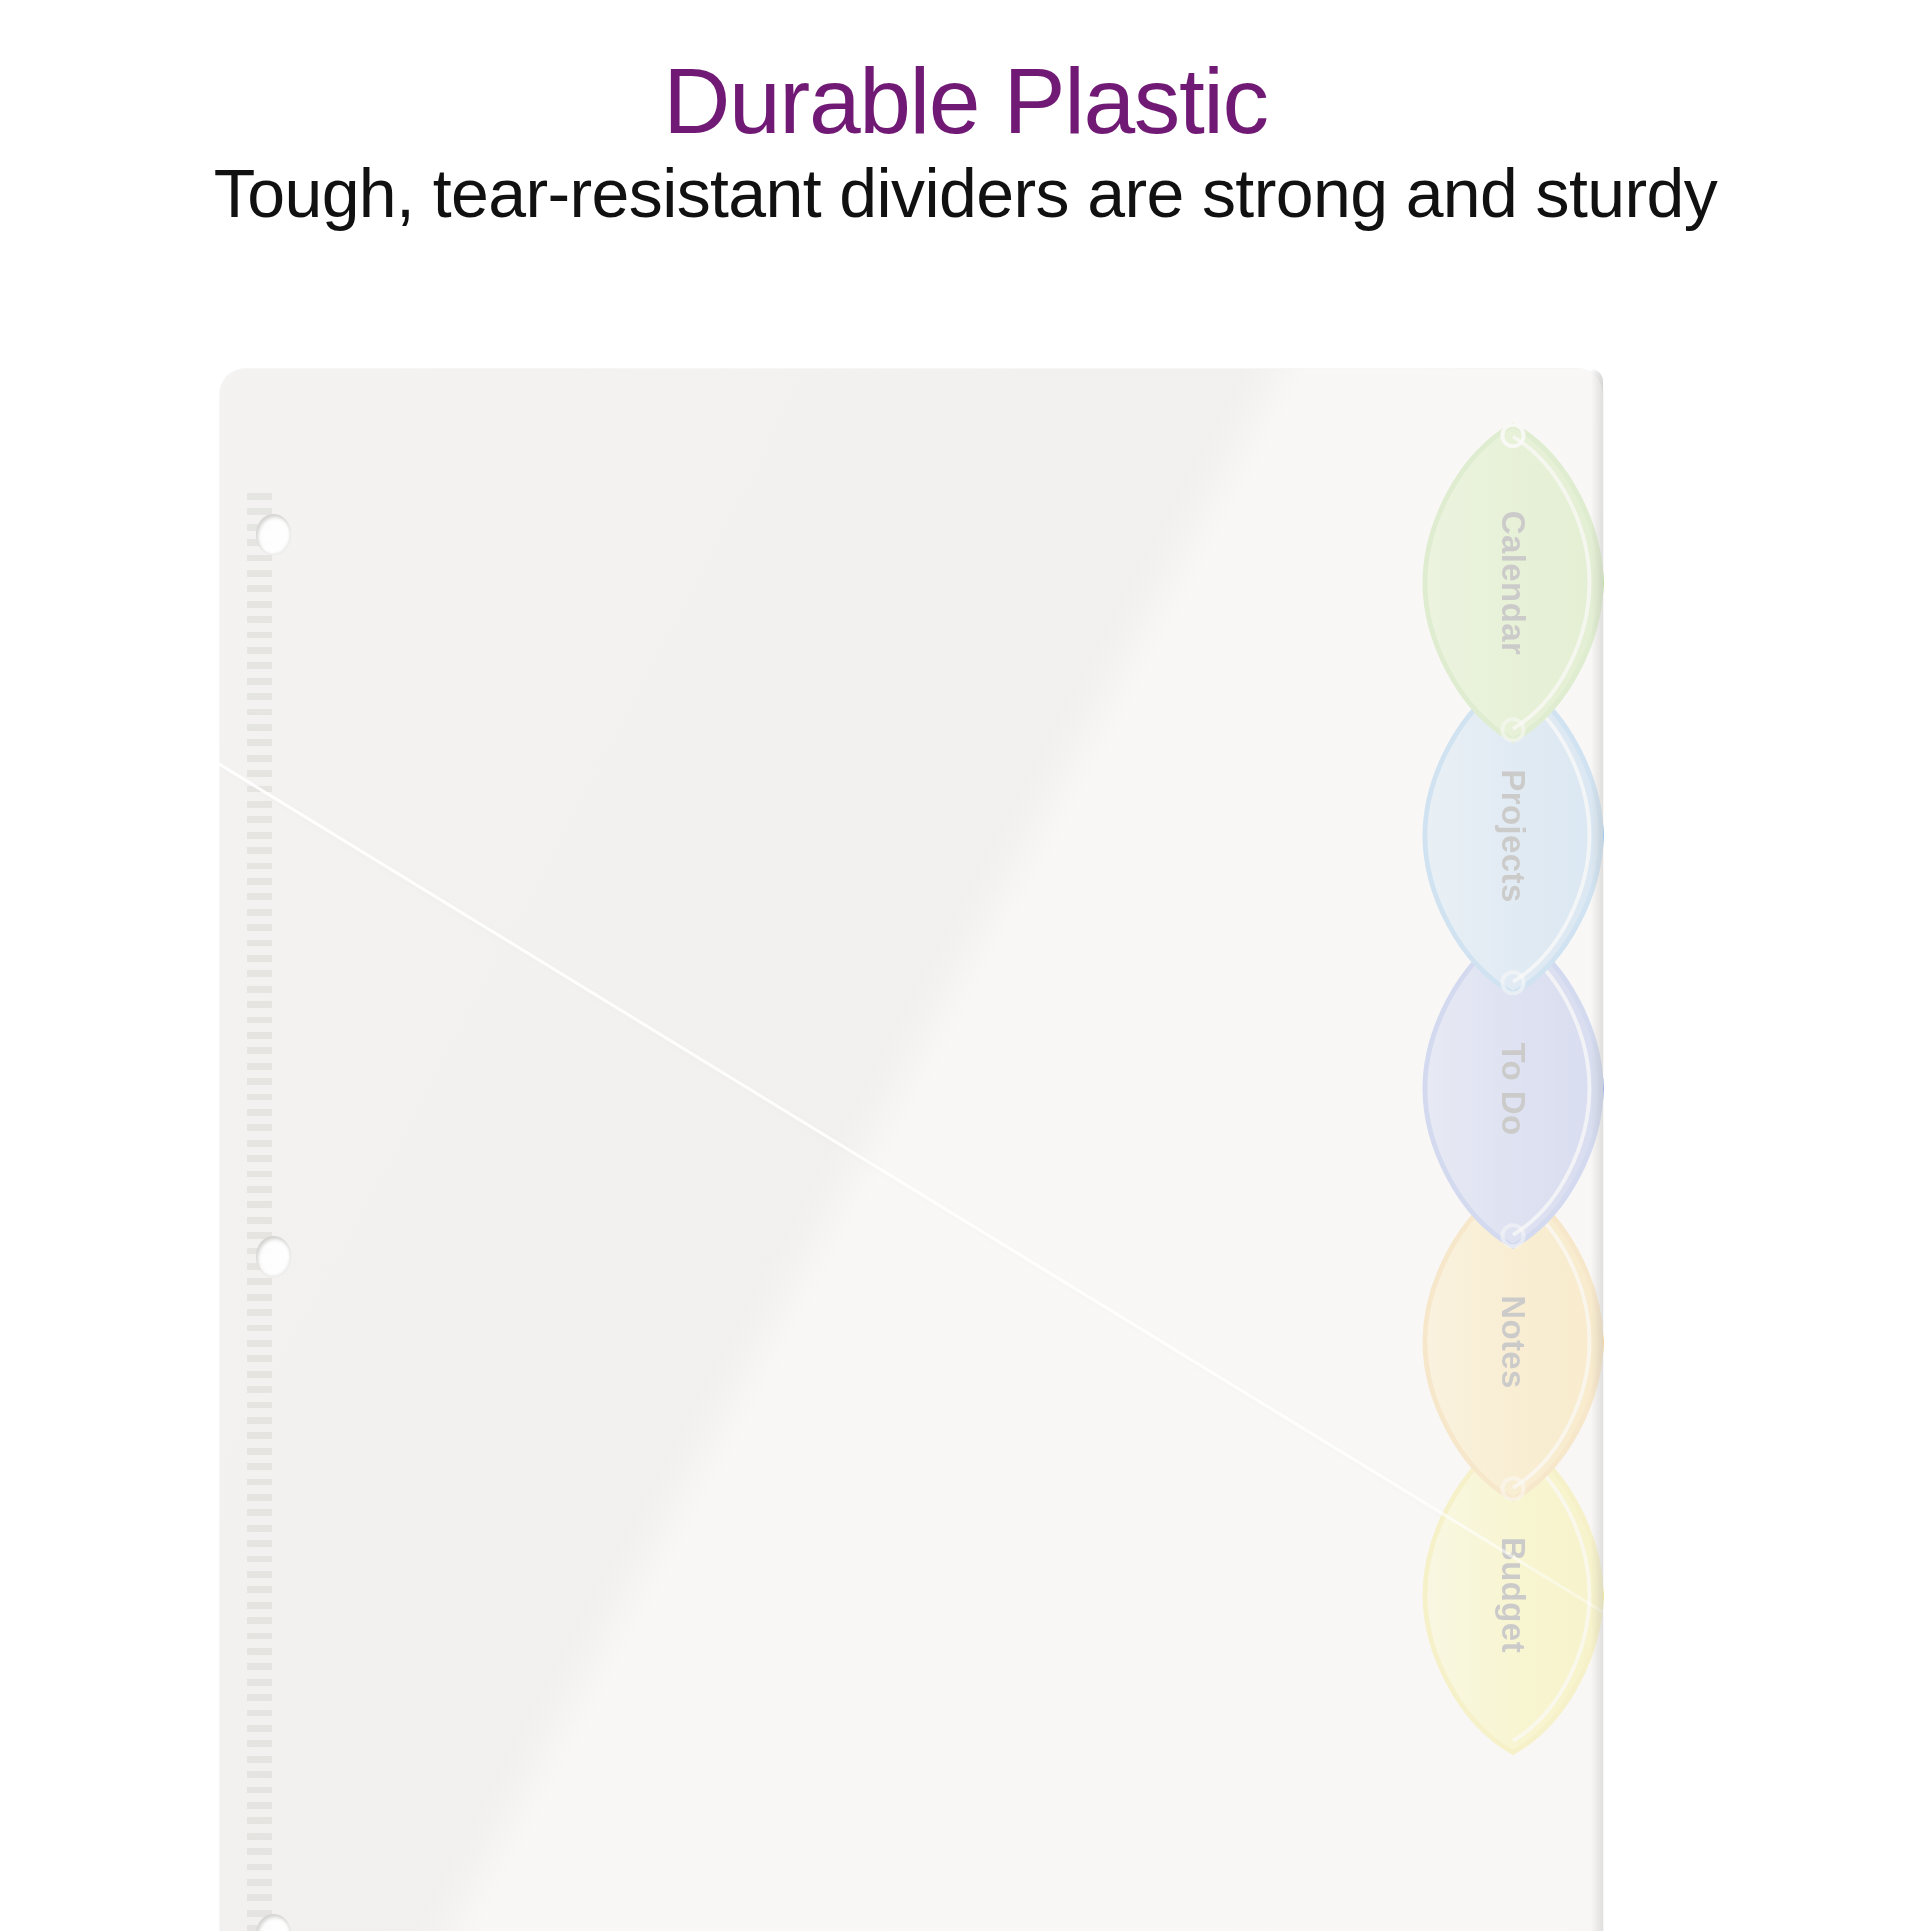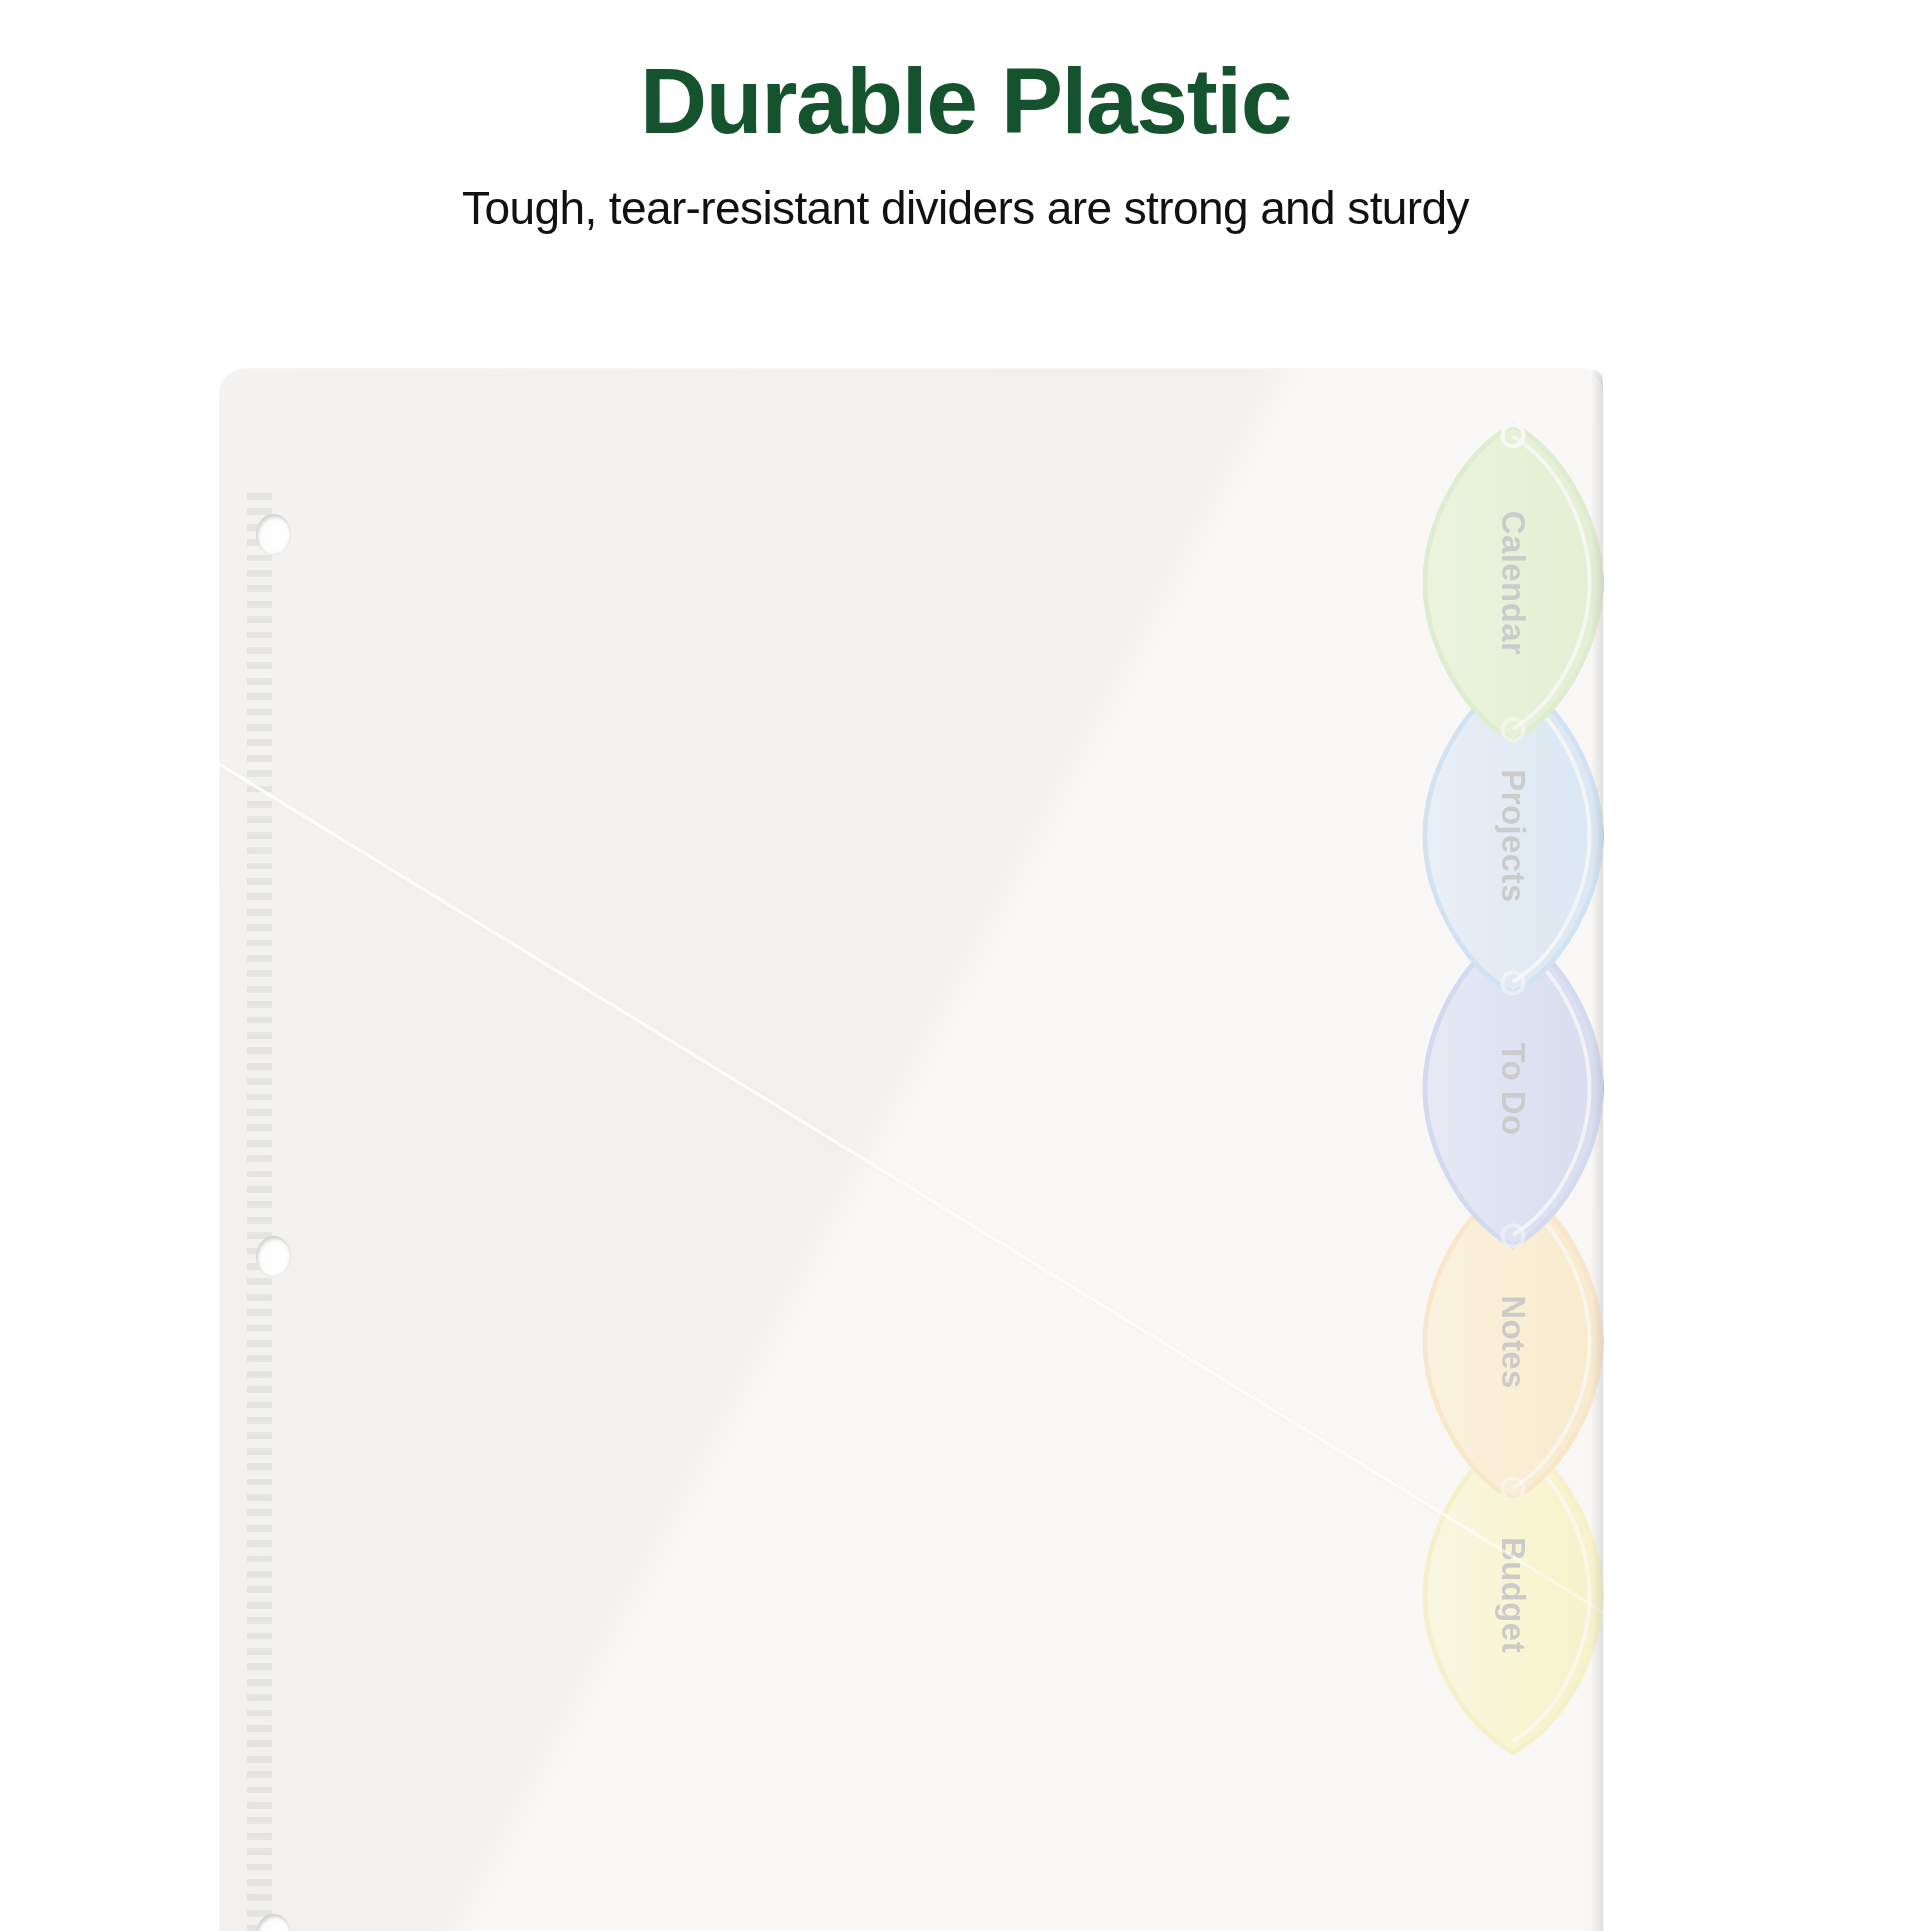--- a/index.html
+++ b/index.html
@@ -20,28 +20,27 @@
 
   
   .header {
     position: absolute;
     top: 53px; left: 0; right: 0;
     text-align: center;
     padding: 0 116px;
   }
   .headline {
     font-size: 93px;
-    font-weight: 700;
+    font-weight: 400;
     letter-spacing: -1.4px;
     line-height: 1.05;
-    color: #14532d;
+    color: #701a75;
   }
   .subhead {
-    margin-top: 29px;
-    font-size: 46px;
+    font-size: 68px;
     font-weight: 400;
     line-height: 1.26;
     color: #111111;
     letter-spacing: -0.6px;
     text-align: center;
   }
   .subhead .l2 { display: block; }
 
   
   .photo {

